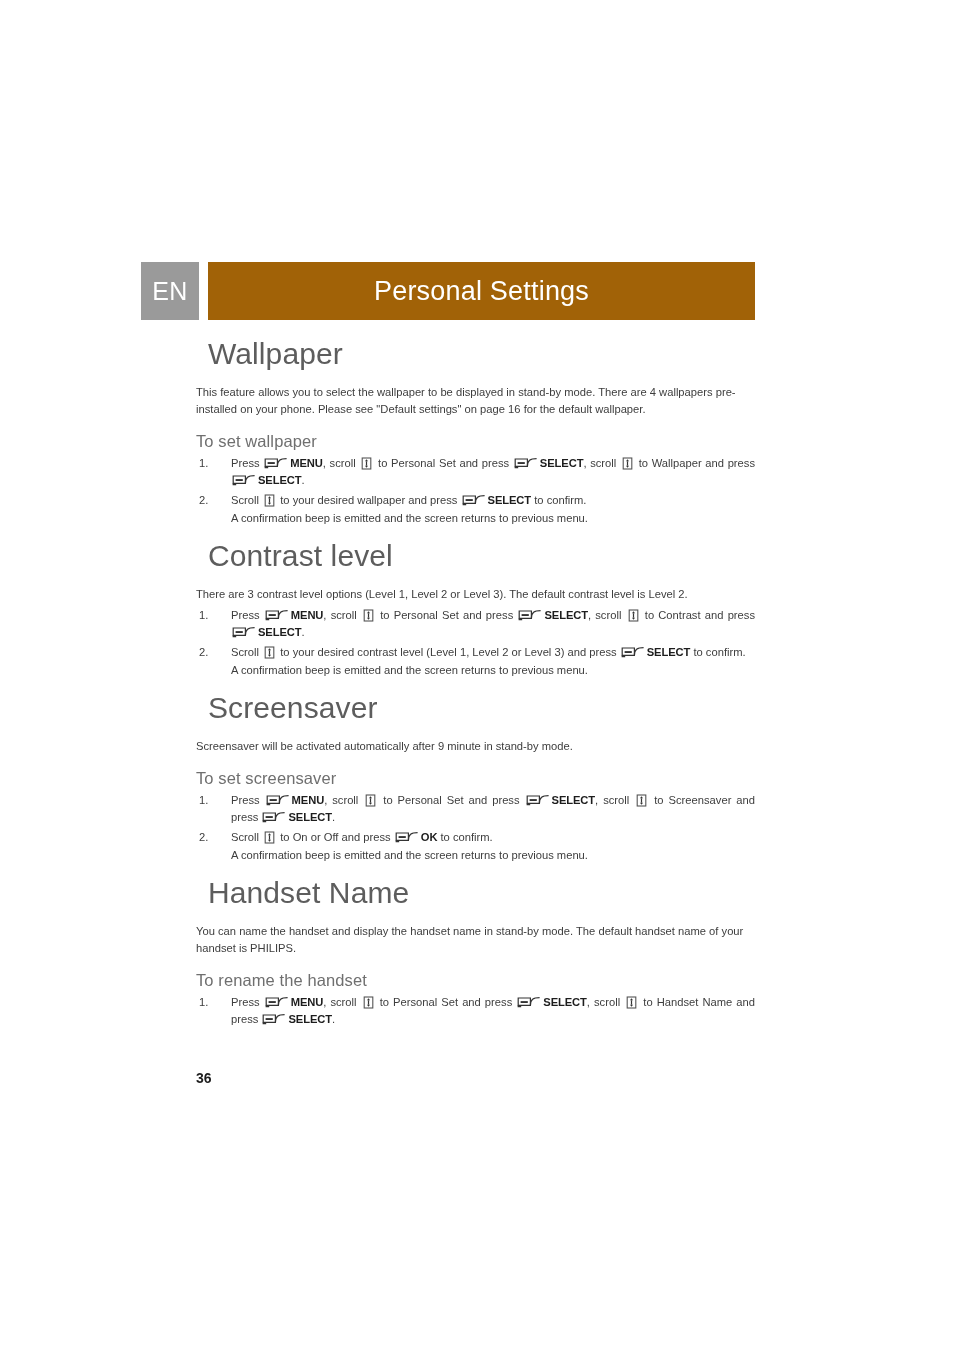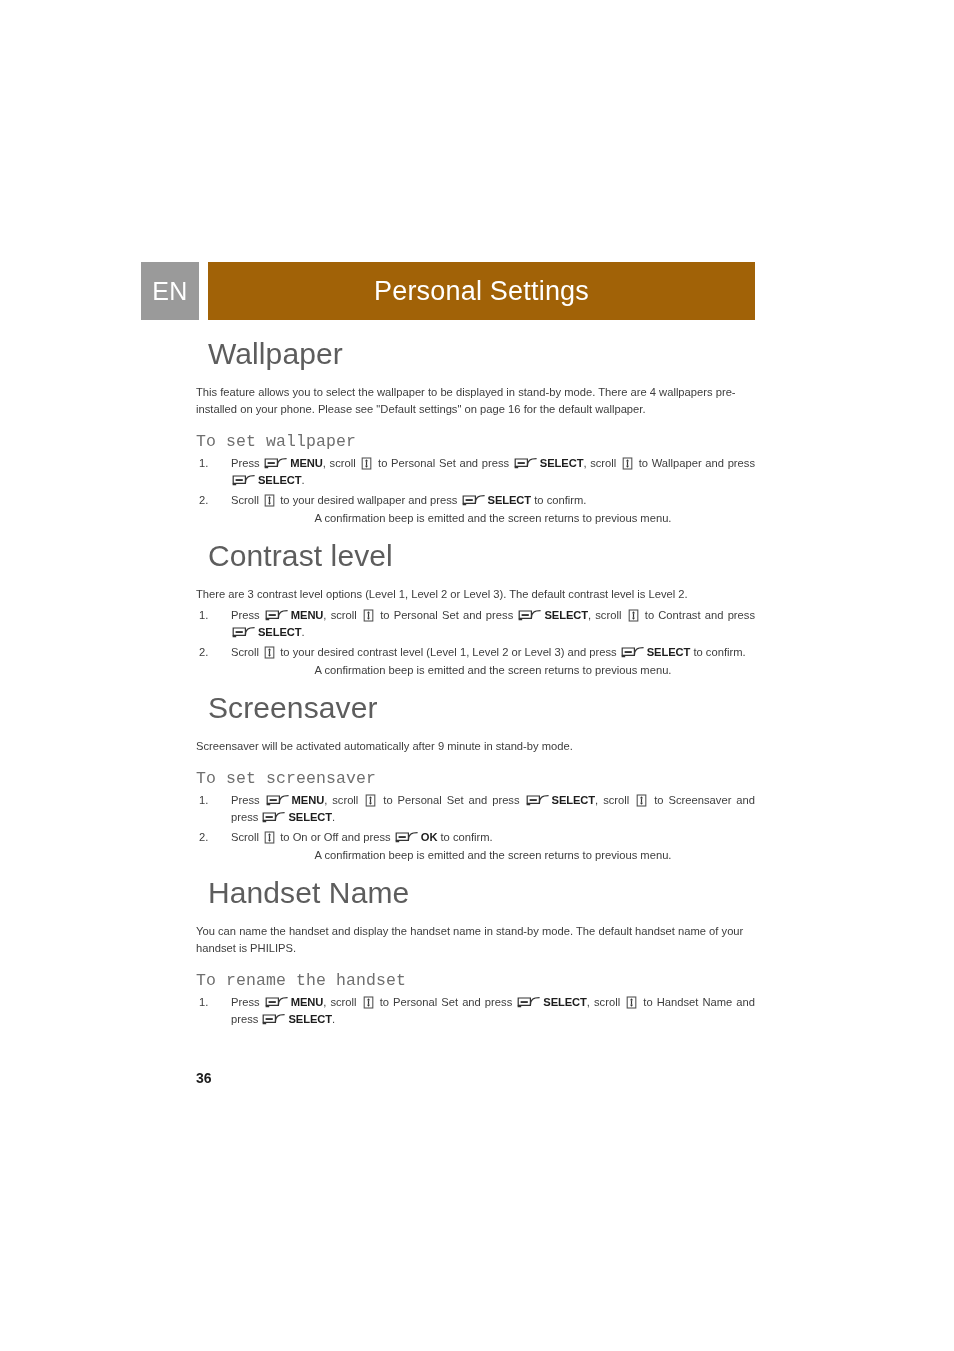--- a/index.html
+++ b/index.html
@@ -88,21 +88,20 @@
     color: #3d3d3d;
     text-align: left;
   }
 
   h2.sub-title {
     margin: 14px 0 0 0;
     font-size: 16.5px;
     font-weight: 400;
     color: #6f6f6f;
     letter-spacing: 0.1px;
-    font-family: Liberation Mono, monospace;
   }
 
   ol.steps {
     margin: 4px 0 0 0;
     padding: 0;
     list-style: none;
     counter-reset: step;
   }
   ol.steps > li {
     position: relative;
@@ -119,21 +118,21 @@
     left: 3px;
     top: 0;
     width: 22px;
     color: #3d3d3d;
     font-size: 11.2px;
     text-align: left;
     font-family: "Liberation Sans", sans-serif;
   }
   li .line2 {
     display: block;
-    text-align: center;
+    text-align: left;
   }
 
   b, strong { font-weight: 700; color: #1d1d1d; letter-spacing: -0.1px;}
 
   
   .ico {
     display: inline-block;
     vertical-align: -3px;
     position: relative;
   }

